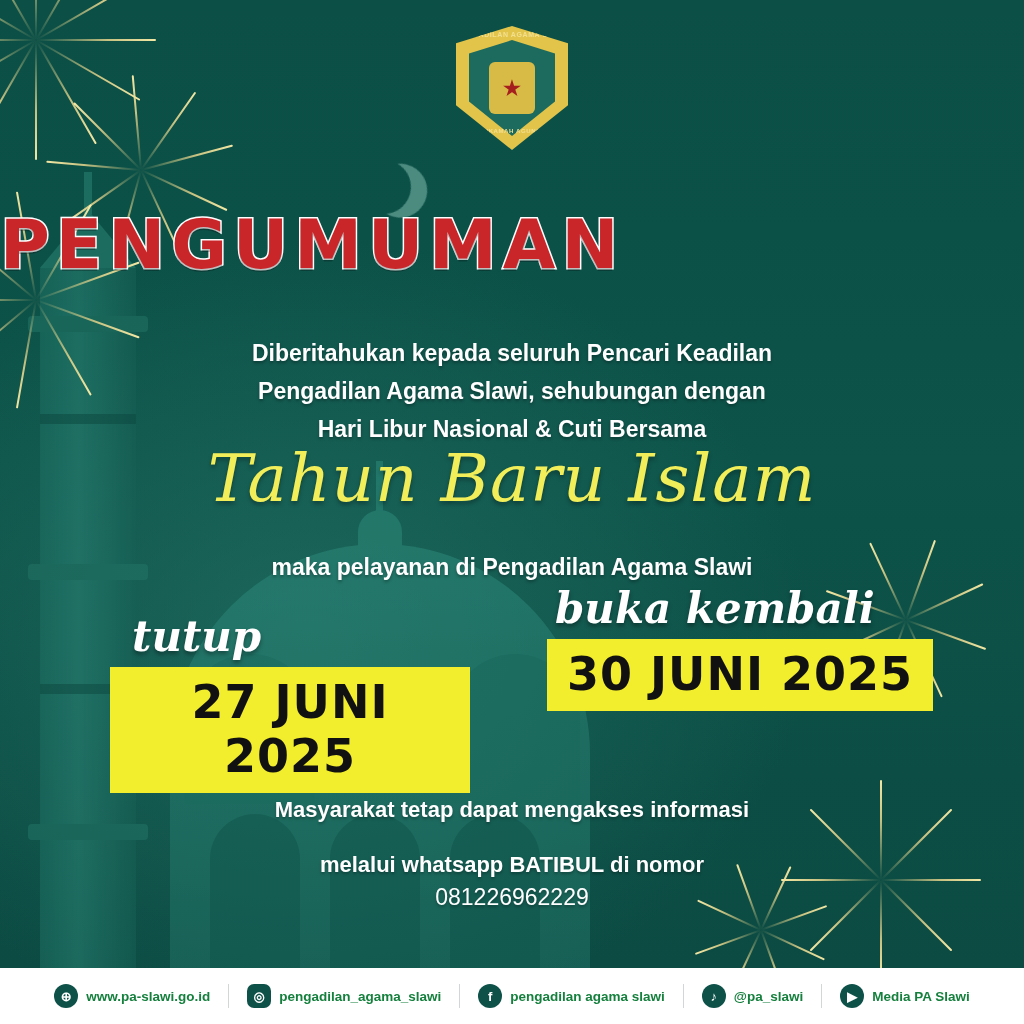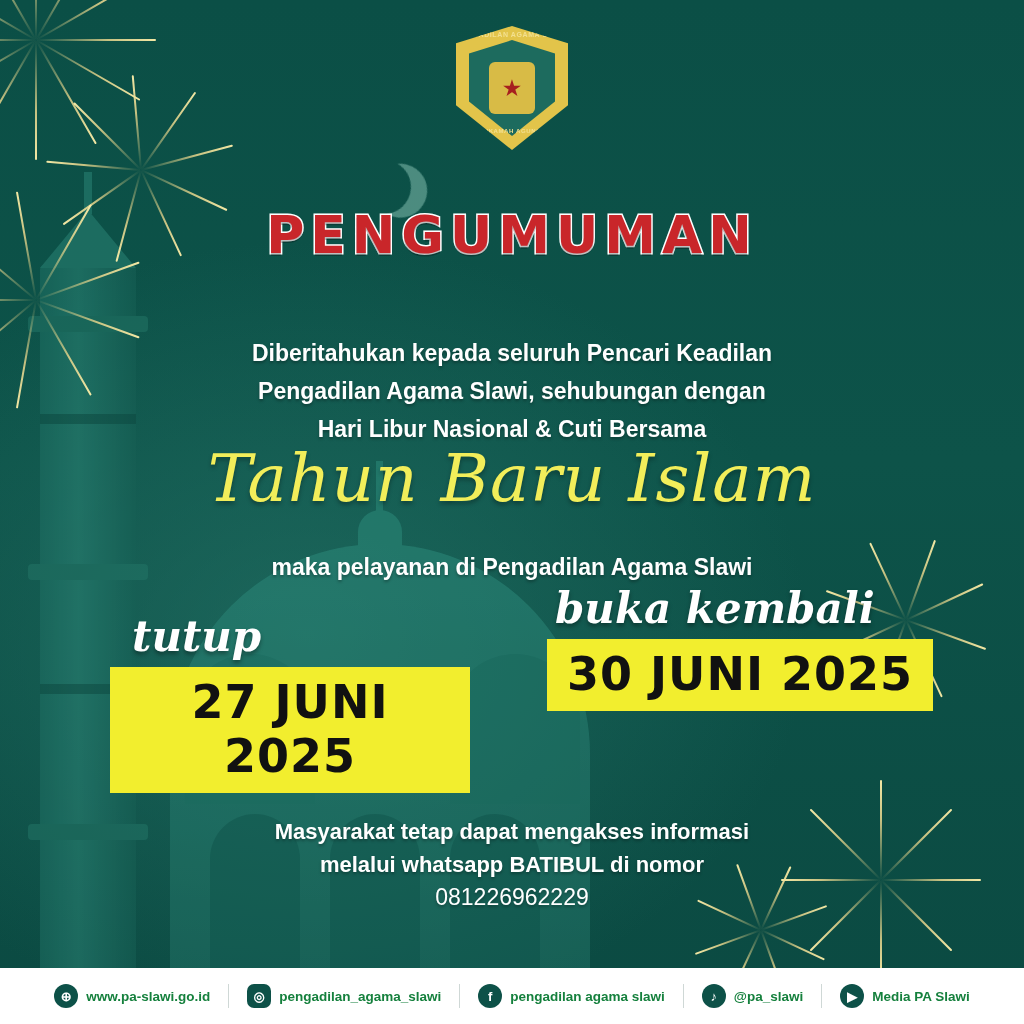--- a/index.html
+++ b/index.html
@@ -114,24 +114,24 @@
     font-size:7.5px; color:#f3e08f; letter-spacing:.6px; font-weight:bold;
   }
   .logo-arc .t { position:absolute; left:0; top:5px; width:112px; text-align:center; font-size:7px; }
   .logo-arc .b { position:absolute; left:0; bottom:16px; width:112px; text-align:center; font-size:6px; }
 
   
   .content { position:absolute; inset:0; }
 
   .title {
     position:absolute; top:205px; left:0; width:100%;
-    text-align:center;
+    text-align:left;
     font-family:"DejaVu Sans", sans-serif;
     font-weight:bold;
-    font-size:52px;
+    font-size:68px;
     letter-spacing:6px;
     color:#c9262a;
     -webkit-text-stroke:3px #ffffff;
     paint-order:stroke fill;
     text-shadow:0 3px 0 rgba(0,0,0,.25);
   }
 
   .sub {
     position:absolute; left:0; width:100%;
     text-align:center; color:#ffffff;
@@ -181,21 +181,21 @@
     font-size:46px;
     letter-spacing:1px;
     padding:8px 20px 10px;
   }
 
   .footnote {
     position:absolute; left:0; width:100%; text-align:center;
     color:#ffffff; font-weight:bold; font-size:22px; line-height:33px;
     text-shadow:0 2px 3px rgba(0,0,0,.3);
   }
-  .footnote.f1 { top:815px; }
+  .footnote.f1 { top:793px; }
   .footnote.f2 { top:848px; }
   .footnote.f3 { top:881px; font-weight:normal; font-size:23px; }
 
   
   .footer {
     position:absolute; left:0; bottom:0; width:100%; height:56px;
     background:#ffffff;
     display:flex; align-items:center; justify-content:center; gap:18px;
     padding:0 14px;
   }

